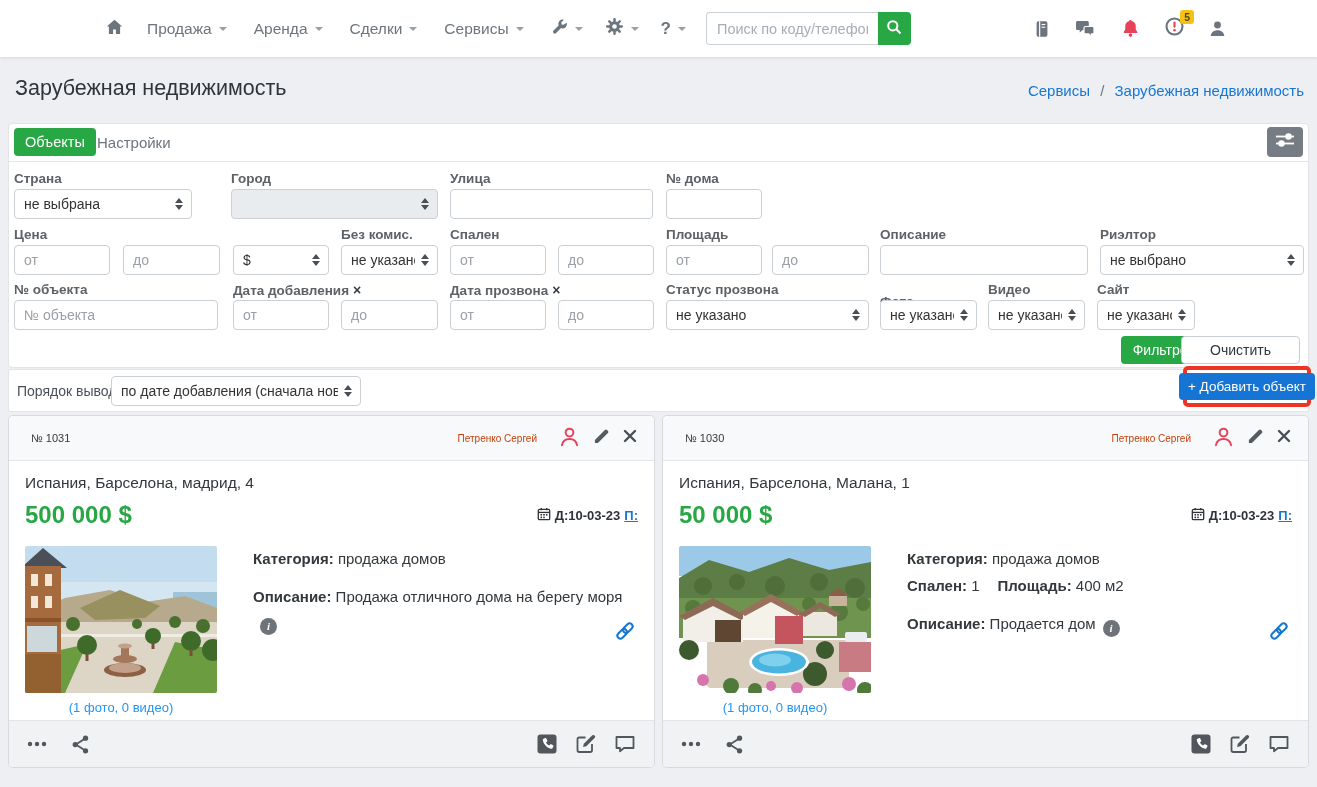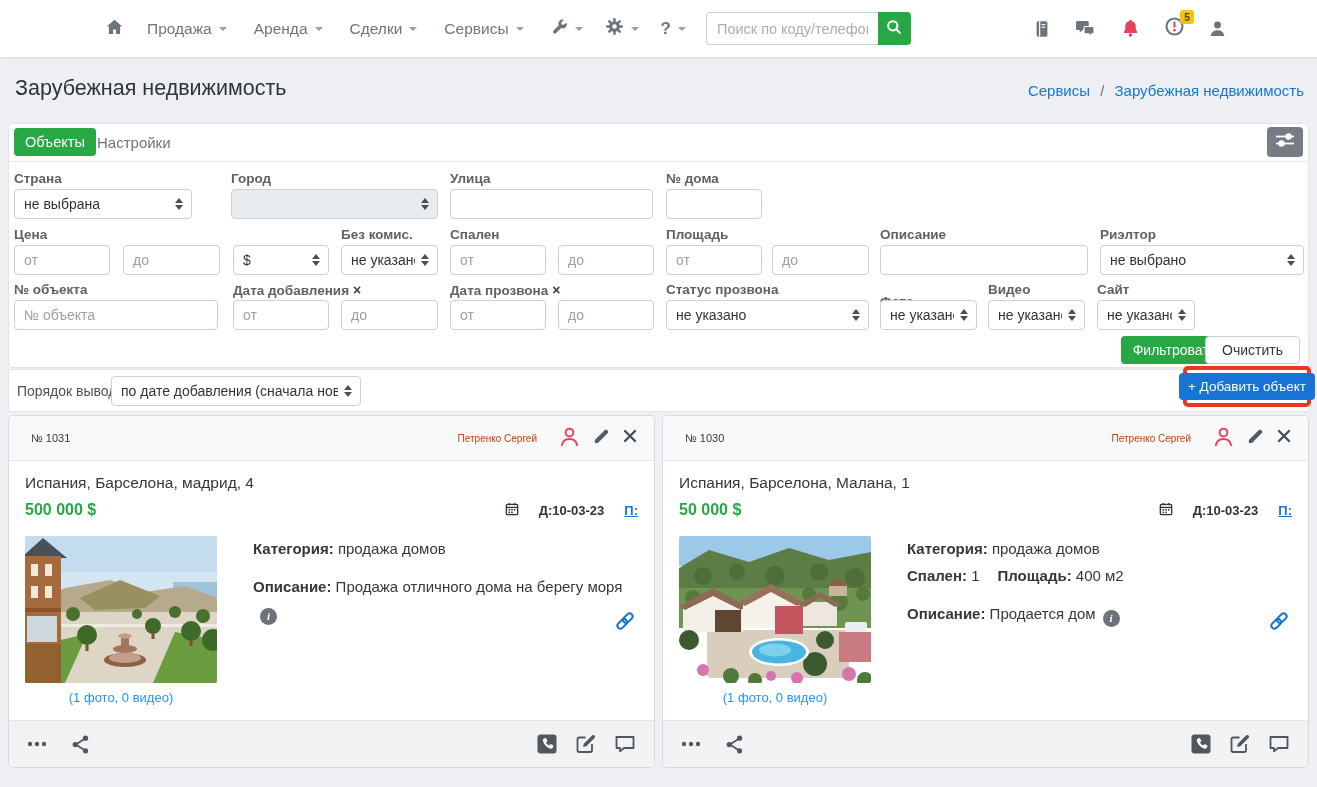--- a/index.html
+++ b/index.html
@@ -48,42 +48,42 @@
     display:flex;align-items:center;padding:0 8px 0 9px;cursor:pointer;overflow:hidden}
   .sel-v{flex:1;white-space:nowrap;overflow:hidden;color:#333;font-size:14px}
   .sel.disabled{background:#e9ecef}
   .arrows{display:flex;flex-direction:column;align-items:center;gap:2.5px;margin-left:6px;flex:none}
   .arrows i{display:block;width:0;height:0;border-left:4px solid transparent;border-right:4px solid transparent}
   .arrows .up{border-bottom:5px solid #4a4f54}
   .arrows .dn{border-top:5px solid #4a4f54}
   .btn-green{position:absolute;background:#28a745;color:#fff;border:none;border-radius:4px;font-size:14px;
     padding:6px 12px;cursor:pointer;font-family:"Liberation Sans",sans-serif}
   .btn-light{position:absolute;background:#fff;color:#32373c;border:1px solid #c9ced2;border-radius:4px;font-size:14px;
-    padding:5px 16px;cursor:pointer;font-family:"Liberation Sans",sans-serif}
+    padding:5px 28px;cursor:pointer;font-family:"Liberation Sans",sans-serif}
   
   .sortstrip{position:absolute;left:8px;top:369px;width:1301px;height:43px;background:#fff;
     border:1px solid #e2e4e7;box-sizing:border-box;border-radius:2px}
   .sort-label{position:absolute;left:8px;top:13px;font-size:14px;color:#495057}
   .highlight-box{position:absolute;left:1183px;top:366px;width:128px;height:41px;border:4px solid #ee3524;
     border-radius:5px;background:#fff;box-sizing:border-box;display:flex;align-items:center;justify-content:center;z-index:6}
   .btn-add{background:#1574d4;color:#fff;border:none;border-radius:4px;font-size:13.5px;padding:6px 9px;
     cursor:pointer;white-space:nowrap;font-family:"Liberation Sans",sans-serif}
   
   .card{position:absolute;top:415px;width:647px;height:353px;background:#fff;border:1px solid #d7dade;
     border-radius:5px;box-sizing:border-box}
   .card-h{height:44px;background:#f8f9fa;border-bottom:1px solid #e4e6e9;border-radius:5px 5px 0 0;
     display:flex;align-items:center;padding:0 16px 0 22px}
   .card-num{font-size:11px;color:#32383c}
   .card-agent{margin-left:auto;font-size:10px;color:#c2410c;margin-right:9px}
   .hdr-ic{margin-left:12px;display:flex;align-items:center;cursor:pointer}
   .card-b{padding:13px 16px 0 16px;position:relative}
   .card-addr{font-size:15.5px;color:#32383c}
   .price-row{margin-top:9px;display:flex;align-items:center}
-  .card-price{font-size:16px;font-weight:bold;color:#28a745}
-  .date-grp{margin-left:auto;display:flex;align-items:center;font-size:13px;color:#2f3338;gap:20px}
+  .card-price{font-size:24px;font-weight:bold;color:#28a745}
+  .date-grp{margin-left:auto;display:flex;align-items:center;font-size:13px;color:#2f3338;gap:4px}
   .date-txt{font-weight:bold}
   .call-link{color:#1776d2;text-decoration:underline;cursor:pointer;font-weight:bold}
   .media-row{margin-top:17px;display:flex}
   .photo{width:192px;flex:none}
   .photo svg{display:block;border-radius:2px}
   .media-cap{margin-top:7px;text-align:center;font-size:13px;color:#2196f3;cursor:pointer}
   .details{flex:1;margin-left:36px;position:relative;font-size:15px;color:#32383c;line-height:25px}
   .dl b{font-weight:bold}
   .dl2{margin-top:2px}
   .dl3{margin-top:13px}

